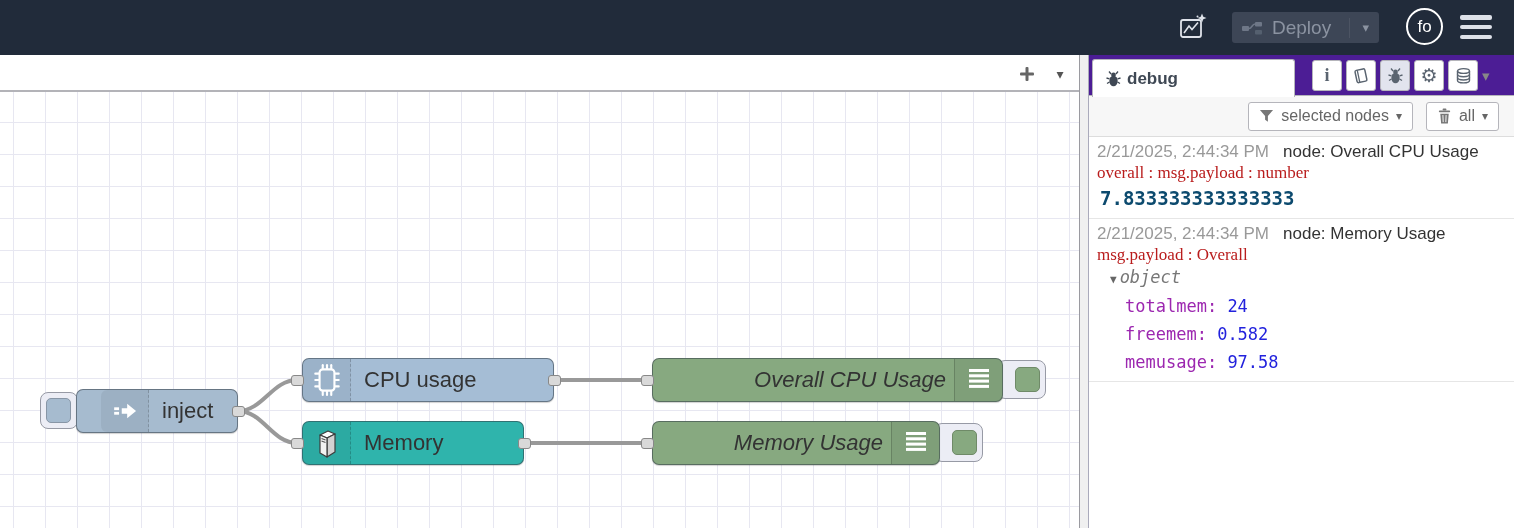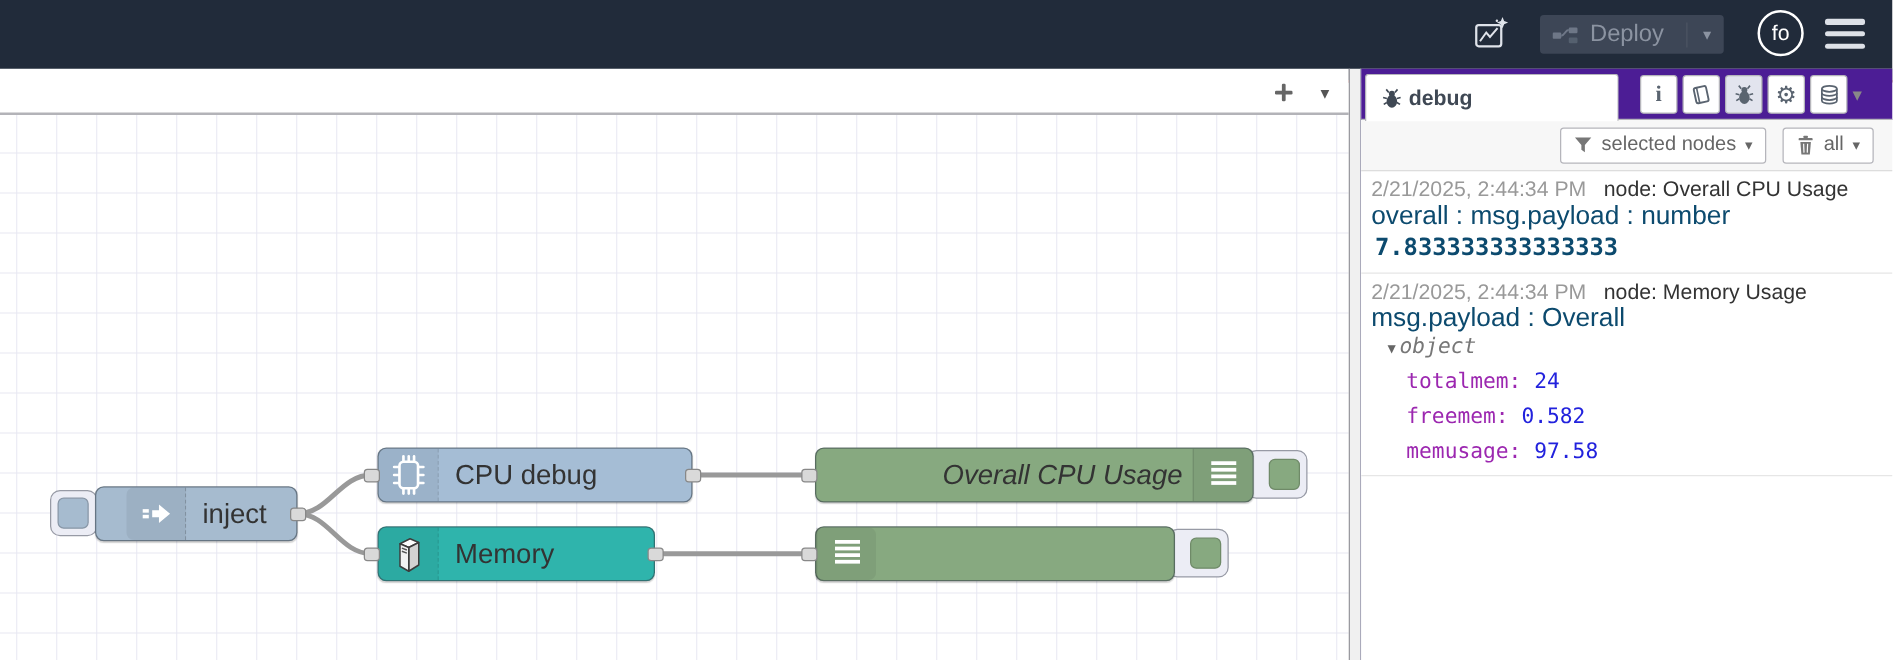--- a/index.html
+++ b/index.html
@@ -76,21 +76,21 @@
     display:flex; align-items:center; justify-content:flex-end; gap:13px; padding-right:15px; }
   .sb-btn { height:29px; background:#fff; border:1px solid #b5b5bb; border-radius:3px;
     display:flex; align-items:center; gap:7px; padding:0 10px; color:#666; font-size:16px; cursor:pointer; }
   .sb-btn .caret { color:#666; font-size:12px; }
 
   #messages { background:#fff; }
   .dmsg { border-bottom:1px solid #e6e6e6; padding:4px 8px 5px; cursor:pointer; }
   .m-hdr { font-size:17px; line-height:21px; }
   .m-ts { color:#999; }
   .m-src { color:#333; margin-left:14px; }
-  .m-meta { font-size:21px; line-height:21px; color:#0c4a6e; }
+  .m-meta { font-size:17px; line-height:21px; color:#b91c1c;font-family:Liberation Serif, serif; }
   .m-val { font-family:"DejaVu Sans Mono", monospace; font-size:19px; line-height:27px;
     color:#0c4a6e; padding:2px 0 1px 3px;font-weight:bold; }
   .m-objrow { font-family:"DejaVu Sans Mono", monospace; font-size:17px; line-height:25px;
     color:#777; padding-left:13px; cursor:pointer; }
   .m-objrow .ocaret { font-style:normal; font-size:11px; color:#666; margin-right:3px; }
   .m-objrow .oword { font-style:italic; }
   .m-field { font-family:"DejaVu Sans Mono", monospace; font-size:17px; line-height:28px; padding-left:28px; }
   .f-key { color:#9c27b0; }
   .f-key::after { content:": "; }
   .f-val { color:#2222dd; }
@@ -174,21 +174,21 @@
             <line x1="14" y1="27" x2="14" y2="30"></line>
             <line x1="18" y1="27" x2="18" y2="30"></line>
           <line x1="3" y1="10" x2="6" y2="10"></line>
             <line x1="3" y1="16" x2="6" y2="16"></line>
             <line x1="3" y1="22" x2="6" y2="22"></line>
           <line x1="22" y1="10" x2="25" y2="10"></line>
             <line x1="22" y1="16" x2="25" y2="16"></line>
             <line x1="22" y1="22" x2="25" y2="22"></line>
         </svg>
       </div>
-      <span class="label pad-left">CPU debug</span>
+      <span class="label pad-left">CPU usage</span>
     </div>
 
     <div class="node" style="left:302px;top:329px;width:222px;background:#2fb4ac;">
       <div class="icon-area left">
         <svg width="28" height="32" viewBox="0 0 26 32">
           <g stroke="#3c3c3c" stroke-width="1.2" stroke-linejoin="round">
             <polygon points="6,8 14,4 21,7 13,11" fill="#fdfdfd"></polygon>
             <polygon points="13,11 21,7 21,25 13,30" fill="#d2d2d2"></polygon>
             <polygon points="6,8 13,11 13,30 6,26" fill="#f2f2f2"></polygon>
           </g>
@@ -213,20 +213,21 @@
           <rect x="2" y="13.6" width="20" height="3" fill="#fff"></rect>
           <rect x="2" y="18.9" width="20" height="3" fill="#fff"></rect>
         </svg>
       </div>
     </div>
 
     <div class="btn-frame" style="left:934px;top:331px;width:49px;height:39px;">
       <div class="frame-chip" style="right:5px;top:6px;background:#87a980;border:1px solid #6f8a68;"></div>
     </div>
     <div class="node" style="left:652px;top:329px;width:288px;background:#87a980;">
+      <span class="label align-right">Memory Usage</span>
       <div class="icon-area right">
         <svg width="24" height="28" viewBox="0 0 24 28">
           <rect x="2" y="3" width="20" height="3" fill="#fff"></rect>
           <rect x="2" y="8.3" width="20" height="3" fill="#fff"></rect>
           <rect x="2" y="13.6" width="20" height="3" fill="#fff"></rect>
           <rect x="2" y="18.9" width="20" height="3" fill="#fff"></rect>
         </svg>
       </div>
     </div>
 

